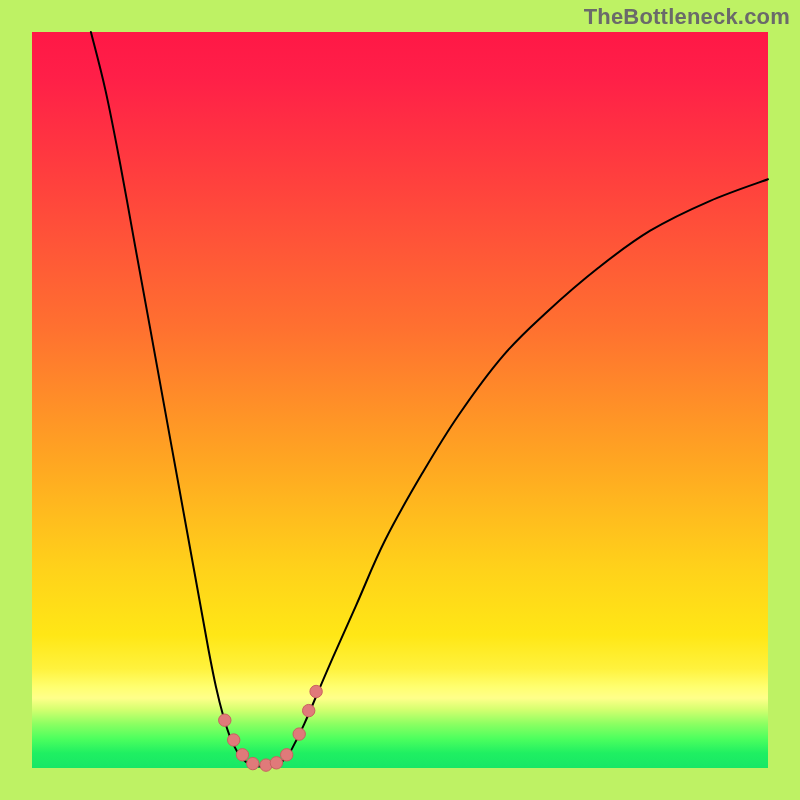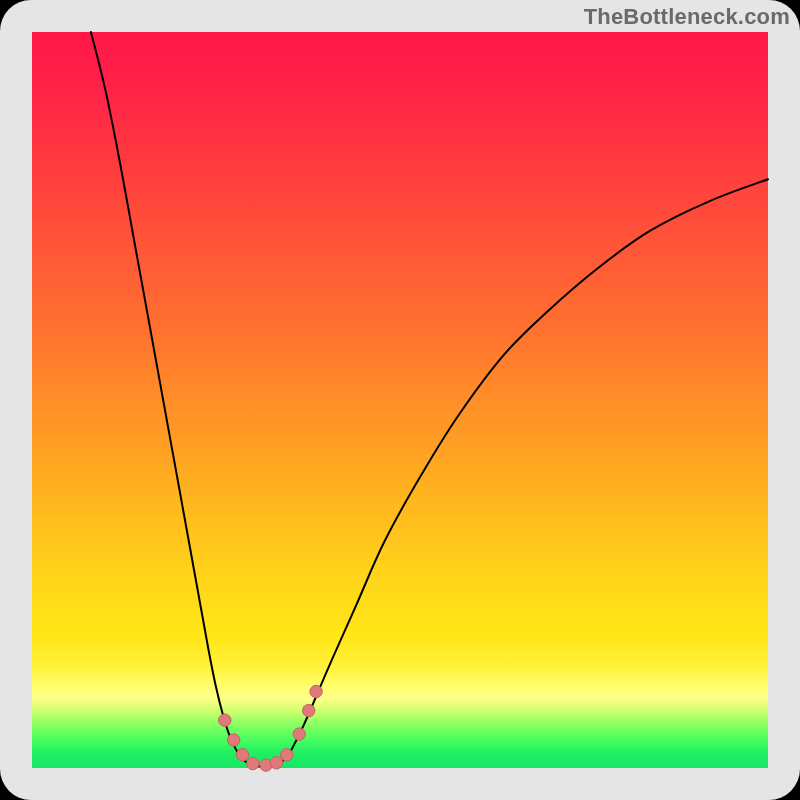--- a/index.html
+++ b/index.html
@@ -8,22 +8,21 @@
     width: 800px;
     height: 800px;
     background: #000;
     overflow: hidden;
     font-family: Arial, Helvetica, sans-serif;
   }
   .wrap {
     position: relative;
     width: 800px;
     height: 800px;
-    background: #e5e5e5;
-    border-radius: 31px;
+    background: #bef264;
   }
   .watermark {
     position: absolute;
     top: 4px;
     right: 10px;
     color: #6a6a6a;
     font-size: 22px;
     font-weight: 600;
     letter-spacing: 0.2px;
     z-index: 10;

